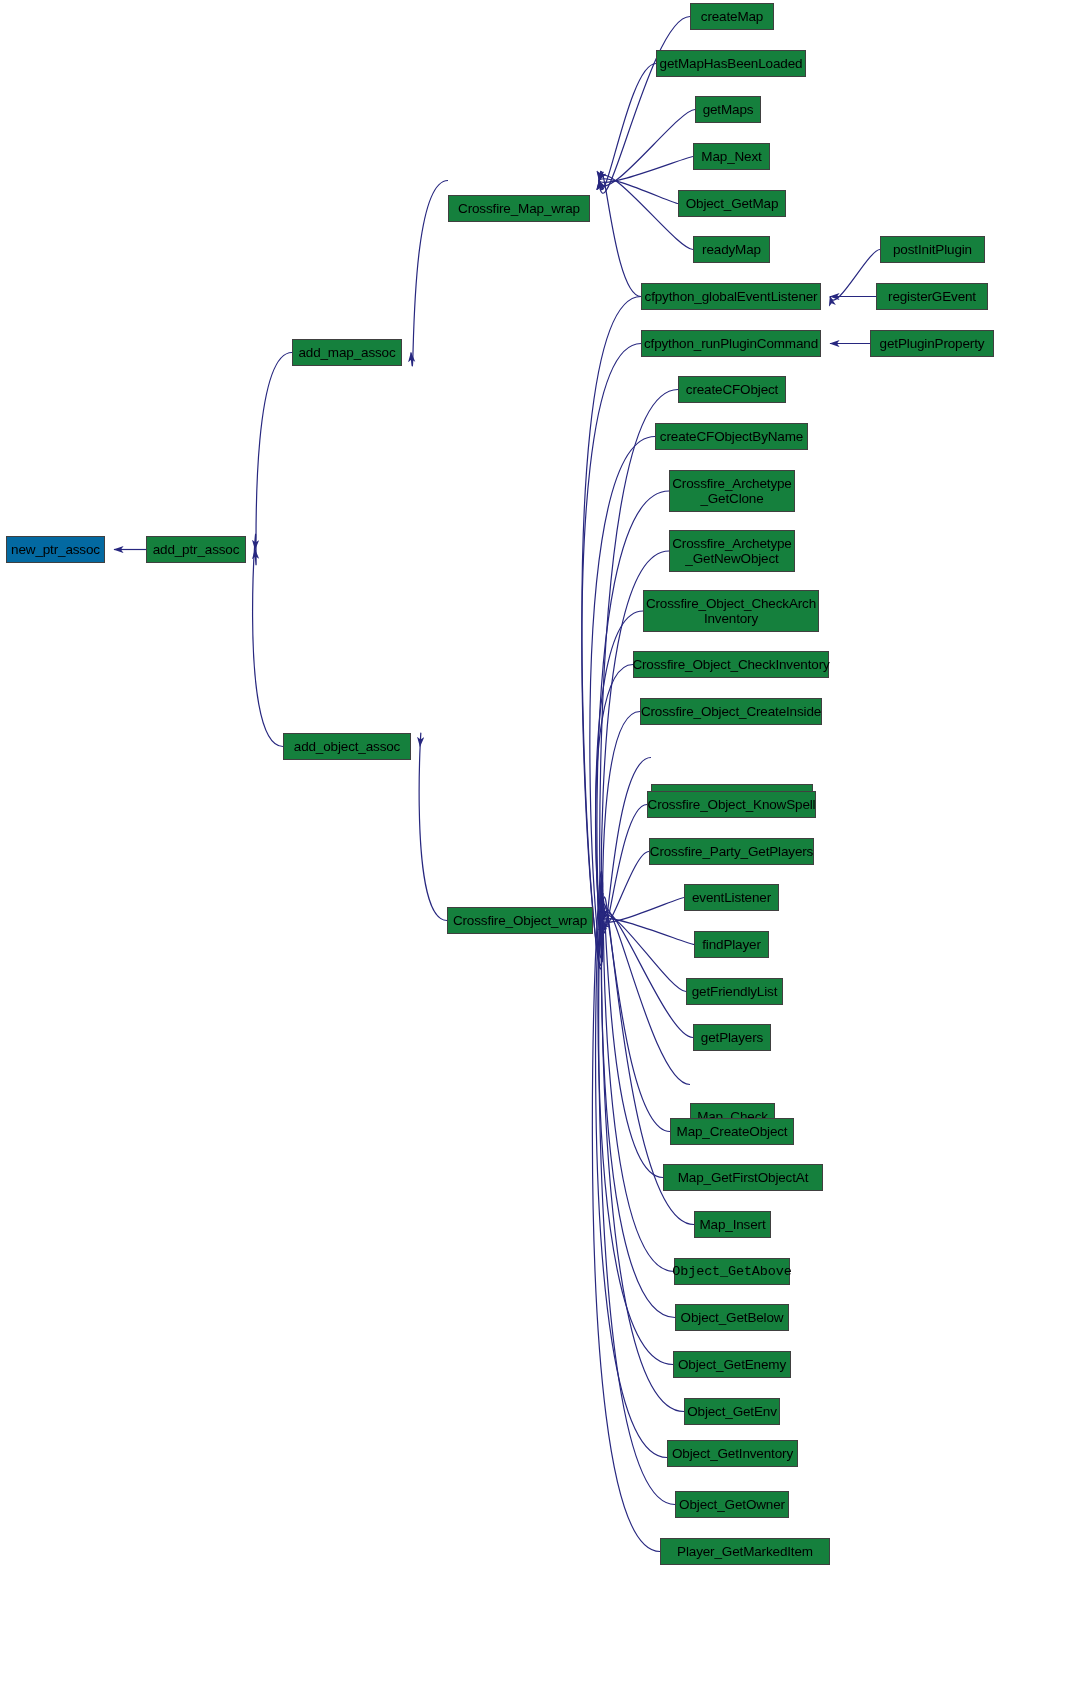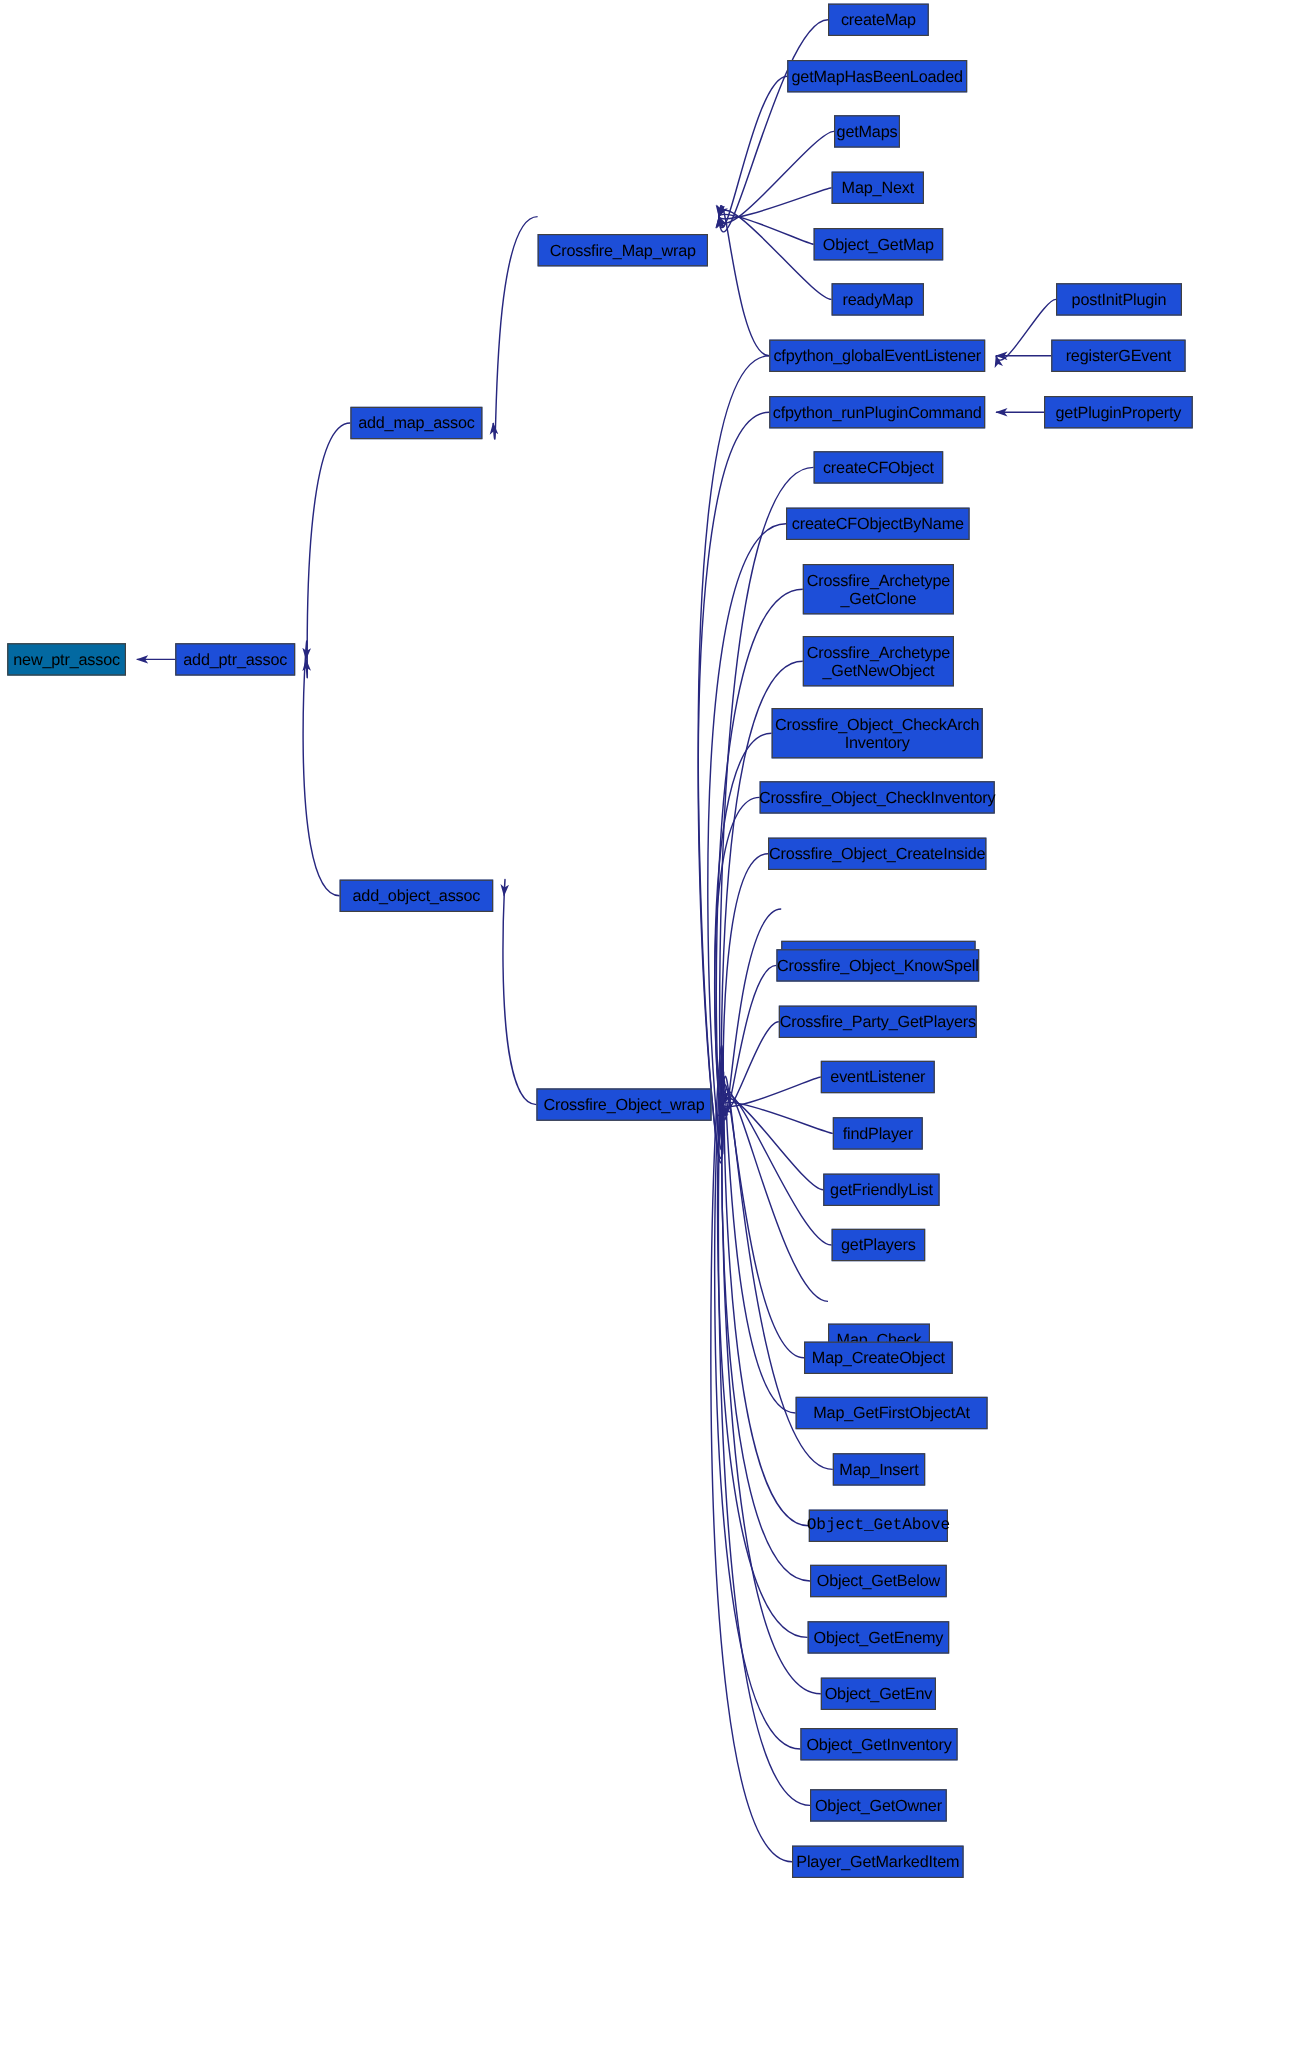--- a/index.html
+++ b/index.html
@@ -1,19 +1,19 @@
 <!DOCTYPE html>
 <html><head>
 <meta charset="utf-8">
 <style>
   html,body{margin:0;padding:0;background:#ffffff;}
   body{font-family:"Liberation Sans", sans-serif;}
   #graph{position:relative;width:1080px;height:1704px;background:#ffffff;overflow:hidden;}
   svg.edges{position:absolute;left:0;top:0;width:1080px;height:1704px;pointer-events:none;}
-  .node{position:absolute;box-sizing:border-box;border:1px solid #404040;background:#1d4ed8;
+  .node{position:absolute;box-sizing:border-box;border:1px solid #404040;background:#15803d;
         display:flex;align-items:center;justify-content:center;text-align:center;
         font-family:"Liberation Sans", sans-serif;font-size:13.5px;color:#000000;
         line-height:1.12;white-space:pre-line;letter-spacing:-0.15px;}
   .node.hl{background:#0369a1;}
 </style>
 </head>
 <body>
 
 <div id="graph">
   <svg class="edges" viewBox="0 0 1080 1704">
@@ -69,21 +69,21 @@
   </svg>
   <div id="node-layer">
       <div class="node hl" style="left: 6px; top: 536px; width: 99px; height: 27px;">new_ptr_assoc</div>
       <div class="node" style="left: 146px; top: 536px; width: 100px; height: 27px;">add_ptr_assoc</div>
       <div class="node" style="left: 292px; top: 339px; width: 110px; height: 27px;">add_map_assoc</div>
       <div class="node" style="left: 283px; top: 733px; width: 128px; height: 27px;">add_object_assoc</div>
       <div class="node" style="left: 448px; top: 167px; width: 142px; height: 27px; margin-top: 28px;">Crossfire_Map_wrap</div>
       <div class="node" style="left: 447px; top: 907px; width: 146px; height: 27px;">Crossfire_Object_wrap</div>
       <div class="node" style="left: 690px; top: 3px; width: 84px; height: 27px;">createMap</div>
       <div class="node" style="left: 656px; top: 50px; width: 150px; height: 27px;">getMapHasBeenLoaded</div>
-      <div class="node" style="left: 695px; top: 96px; width: 55px; height: 27px;">getMaps</div>
+      <div class="node" style="left: 695px; top: 96px; width: 66px; height: 27px;">getMaps</div>
       <div class="node" style="left: 693px; top: 143px; width: 77px; height: 27px;">Map_Next</div>
       <div class="node" style="left: 678px; top: 190px; width: 108px; height: 27px;">Object_GetMap</div>
       <div class="node" style="left: 693px; top: 236px; width: 77px; height: 27px;">readyMap</div>
       <div class="node" style="left: 641px; top: 283px; width: 180px; height: 27px;">cfpython_globalEventListener</div>
       <div class="node" style="left: 880px; top: 236px; width: 105px; height: 27px;">postInitPlugin</div>
       <div class="node" style="left: 876px; top: 283px; width: 112px; height: 27px;">registerGEvent</div>
       <div class="node" style="left: 641px; top: 330px; width: 180px; height: 27px;">cfpython_runPluginCommand</div>
       <div class="node" style="left: 870px; top: 330px; width: 124px; height: 27px;">getPluginProperty</div>
       <div class="node" style="left: 678px; top: 376px; width: 108px; height: 27px;">createCFObject</div>
       <div class="node" style="left: 655px; top: 423px; width: 153px; height: 27px;">createCFObjectByName</div>
@@ -105,15 +105,15 @@
       <div class="node" style="left: 690px; top: 1071px; width: 85px; height: 27px; margin-top: 32px;">Map_Check</div>
       <div class="node" style="left: 670px; top: 1118px; width: 124px; height: 27px;">Map_CreateObject</div>
       <div class="node" style="left: 663px; top: 1164px; width: 160px; height: 27px;">Map_GetFirstObjectAt</div>
       <div class="node" style="left: 694px; top: 1211px; width: 77px; height: 27px;">Map_Insert</div>
       <div class="node" style="left: 674px; top: 1258px; width: 116px; height: 27px; font-family: Liberation Mono, monospace;">Object_GetAbove</div>
       <div class="node" style="left: 675px; top: 1304px; width: 114px; height: 27px;">Object_GetBelow</div>
       <div class="node" style="left: 673px; top: 1351px; width: 118px; height: 27px;">Object_GetEnemy</div>
       <div class="node" style="left: 684px; top: 1398px; width: 96px; height: 27px;">Object_GetEnv</div>
       <div class="node" style="left: 667px; top: 1440px; width: 131px; height: 27px;">Object_GetInventory</div>
       <div class="node" style="left: 675px; top: 1491px; width: 114px; height: 27px;">Object_GetOwner</div>
-      <div class="node" style="left: 660px; top: 1538px; width: 143px; height: 27px;">Player_GetMarkedItem</div>
+      <div class="node" style="left: 660px; top: 1538px; width: 170px; height: 27px;">Player_GetMarkedItem</div>
     </div>
 </div>
 
 </body></html>

